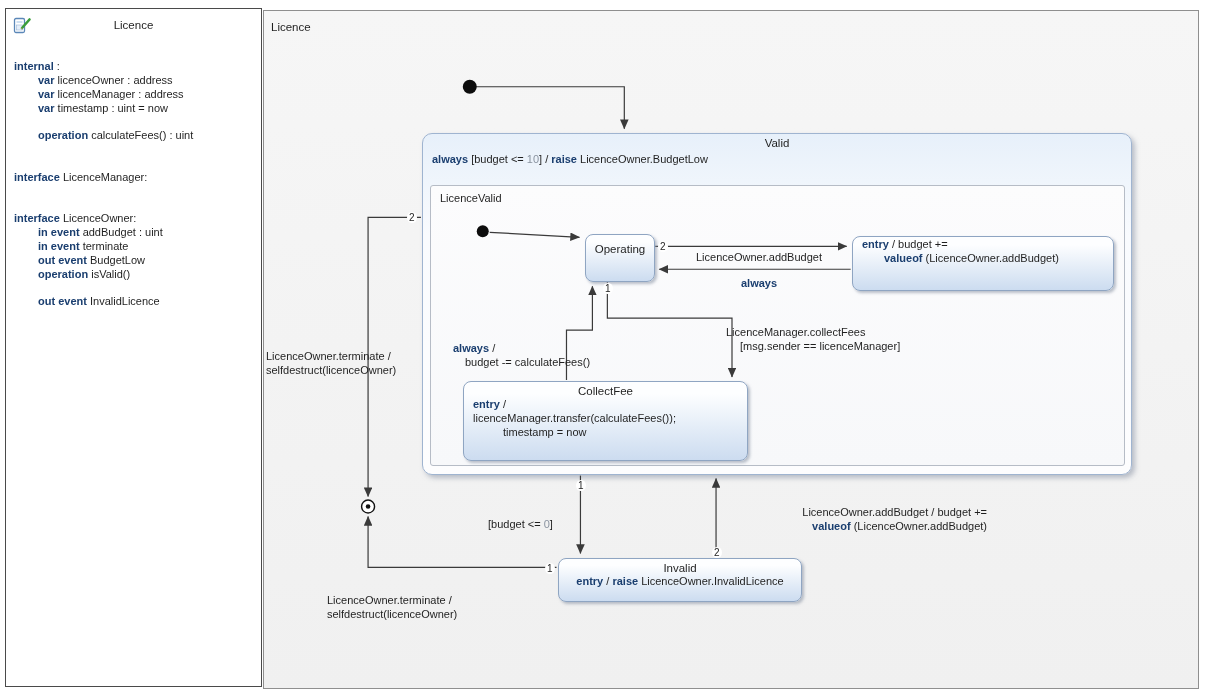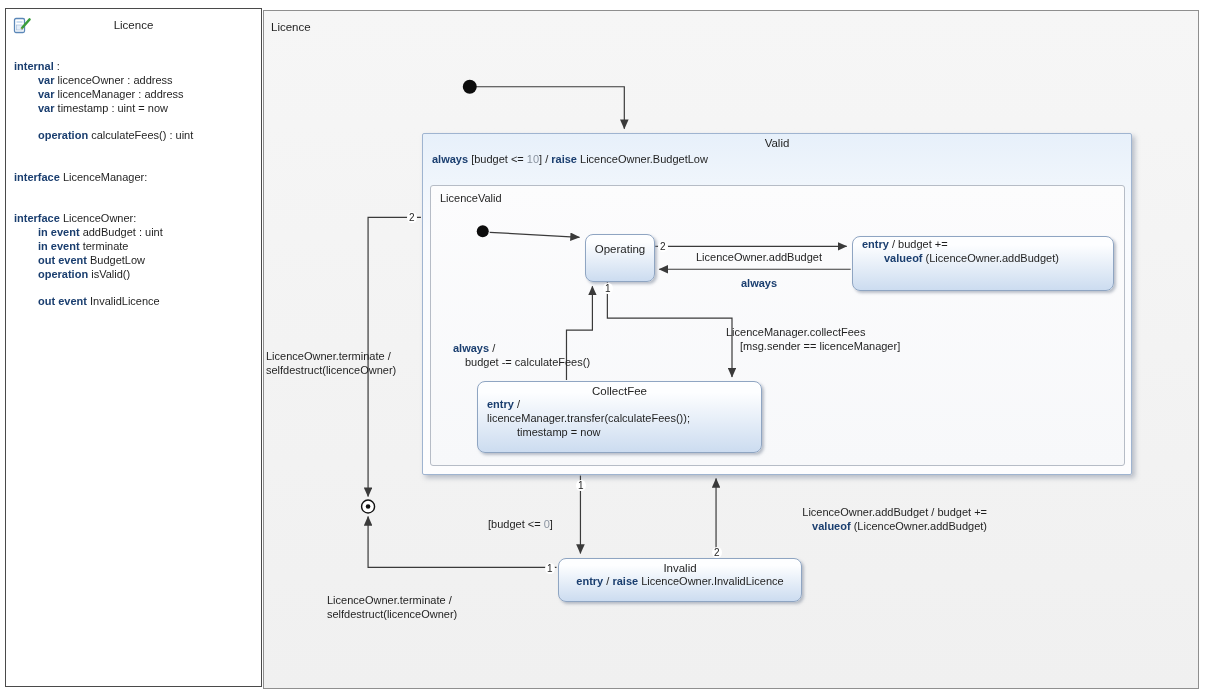--- a/index.html
+++ b/index.html
@@ -28,32 +28,32 @@
   .dg-label{position:absolute;left:7px;top:10px;font-size:11.5px;z-index:5;}
   #wires{position:absolute;left:0;top:0;width:100%;height:100%;z-index:2;}
 
   .state{position:absolute;z-index:3;border:1px solid var(--state-border);border-radius:8px;
     background:linear-gradient(180deg,var(--state-fill-top) 15%,var(--state-fill-bottom));
     box-shadow:2px 2px 3px rgba(130,140,158,.55);font-size:11px;color:var(--text);}
   .st-title{text-align:center;font-size:11.5px;padding-top:3px;white-space:nowrap;}
   .st-line{padding-left:9px;line-height:14px;white-space:nowrap;}
   .ind22{padding-left:31px;} .ind30{padding-left:39px;}
 
-  #st-valid{left:158px;top:122px;width:710px;height:342px;border-radius:2px;
+  #st-valid{left:158px;top:122px;width:710px;height:342px;border-radius:10px;
     border-color:#9fb4d0;z-index:1;box-shadow:3px 3px 5px rgba(125,135,155,.5);
     background:linear-gradient(180deg,#e7f0fa,#f9fbfe 30%,#fdfdfe);}
   #st-valid .st-hline{padding-left:9px;line-height:14px;white-space:nowrap;margin-top:3px;}
   .subregion{position:absolute;left:7px;top:51px;right:6px;bottom:8px;
     background:linear-gradient(180deg,#fcfcfd,#f7f8fa);border:1px solid #b6bcc6;border-radius:3px;}
   .rg-label{padding:6px 0 0 9px;font-size:11px;}
 
   #st-operating{left:321px;top:223px;width:70px;height:48px;}
   #st-operating .st-title{padding-top:8px;}
   #st-addbudget{left:588px;top:225px;width:262px;height:55px;}
-  #st-collectfee{left:213px;top:370px;width:285px;height:72px;}
+  #st-collectfee{left:199px;top:370px;width:285px;height:80px;}
   #st-invalid{left:294px;top:547px;width:244px;height:44px;}
   #st-invalid .st-line{text-align:center;padding-left:0;}
 
   .tlabel{position:absolute;z-index:4;font-size:11px;line-height:13.5px;white-space:nowrap;}
   #lbl-op-addbudget{left:410px;top:240px;width:170px;text-align:center;}
   #lbl-addbudget-op{left:440px;top:266px;width:110px;text-align:center;}
   #lbl-op-collectfee{left:462px;top:315px;}
   #lbl-op-collectfee .l2{padding-left:14px;}
   #lbl-collectfee-op{left:189px;top:331px;}
   #lbl-collectfee-op .l2{padding-left:12px;}

